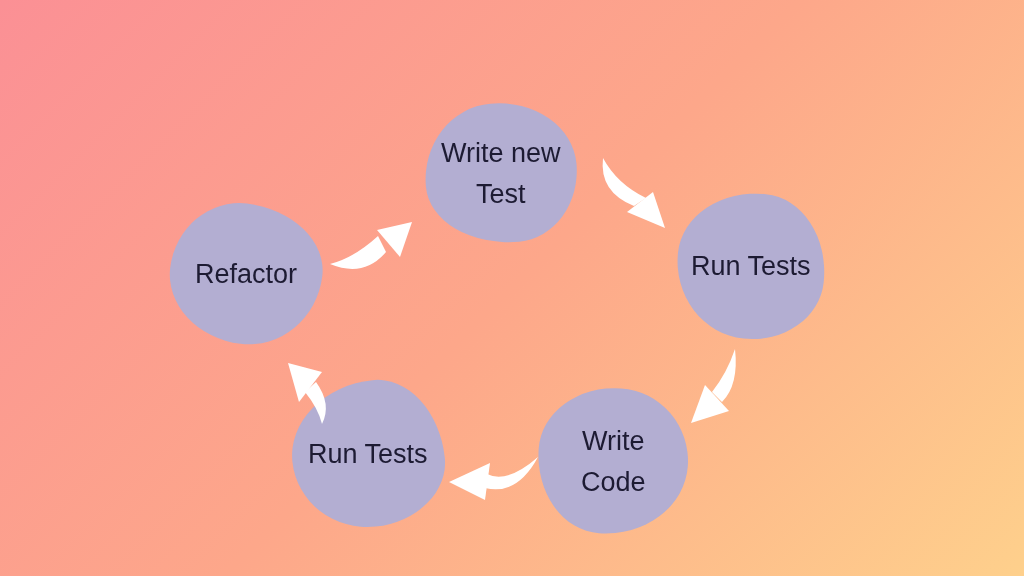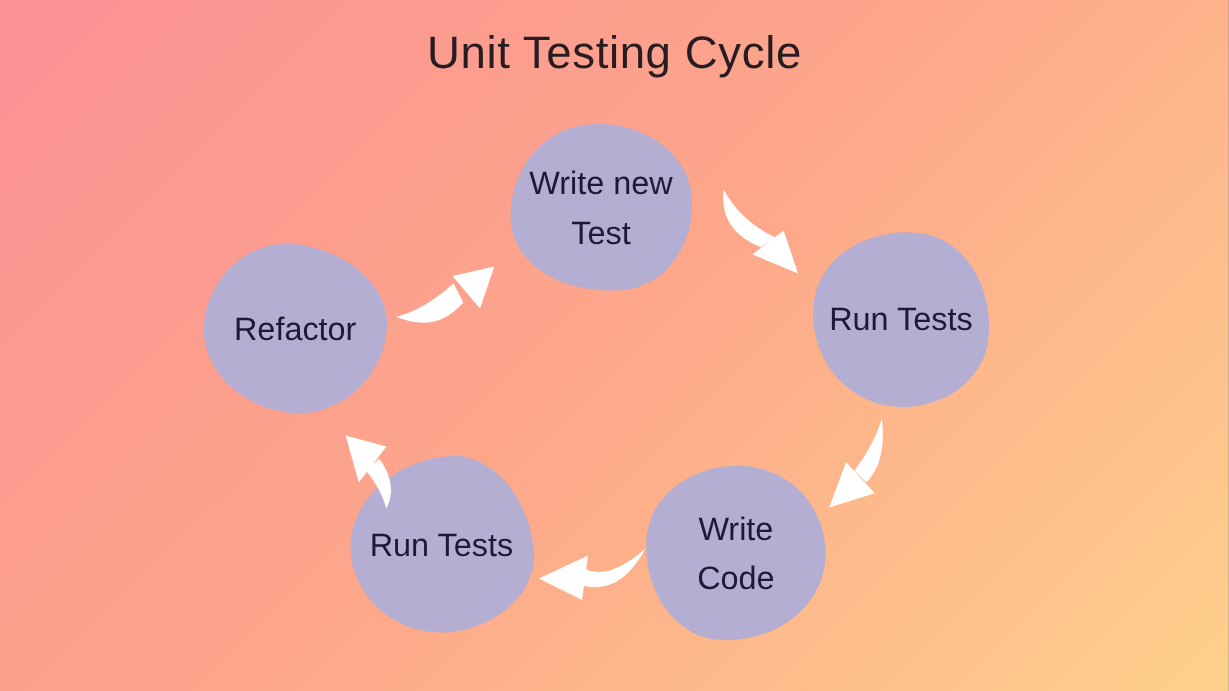--- a/index.html
+++ b/index.html
@@ -51,21 +51,20 @@
     border-radius:45% 55% 48% 52% / 52% 45% 55% 48%;transform:rotate(7deg);}
   .node-refactor .lbl{transform:rotate(-7deg);}
   .arrow{position:absolute;}
   .arrow path,.arrow polygon{fill:var(--arrow-color,#ffffff);}
 </style>
 </head>
 <body>
 
 <div class="canvas">
 
-  <div class="title">Unit Testing Cycle</div>
 
   <div class="node node-write-new-test">
     <div class="lbl">
       <span>Write new</span>
       <span>Test</span>
     </div>
   </div>
 
   <div class="node node-run-tests-right">
     <div class="lbl">

